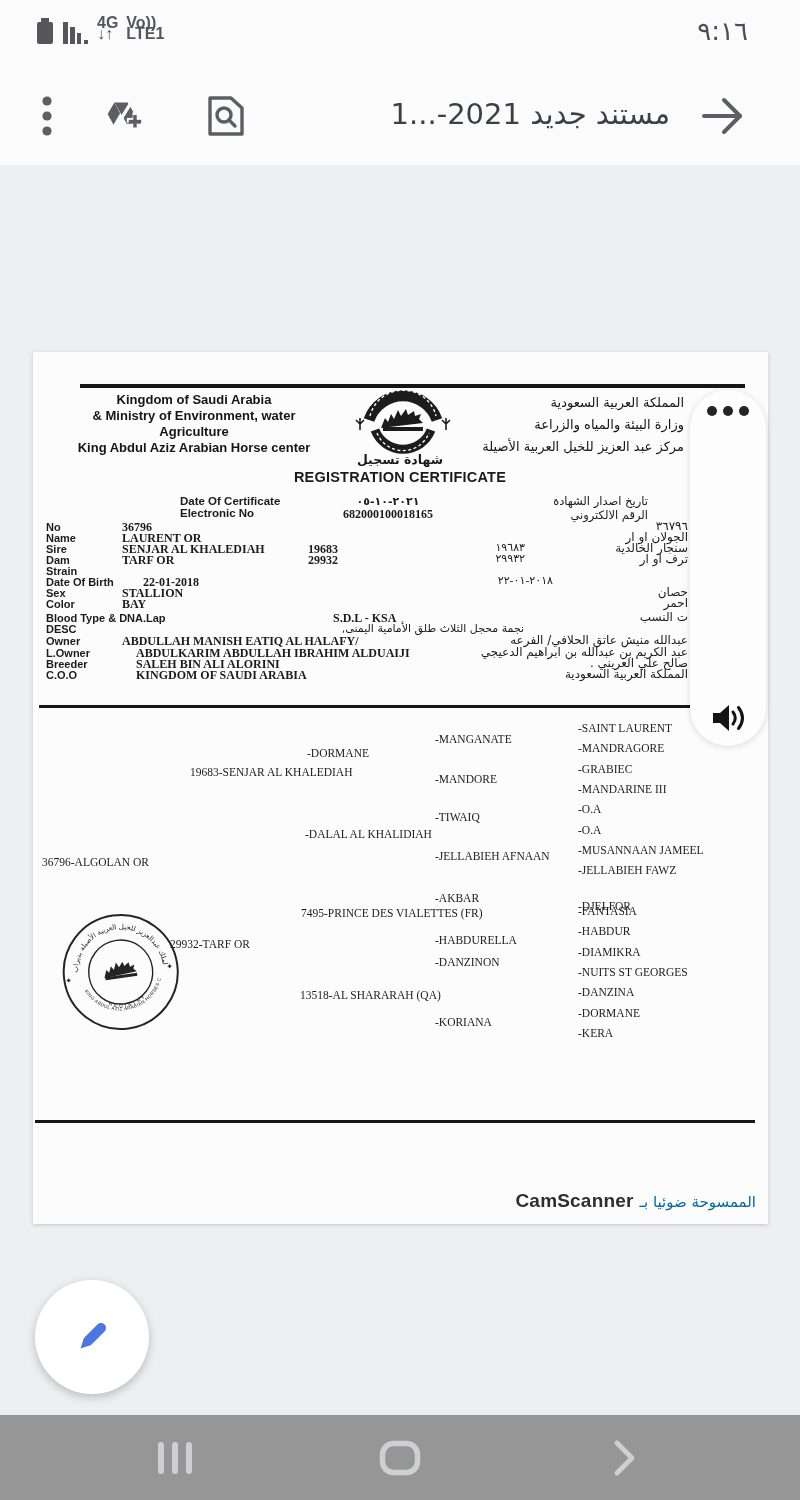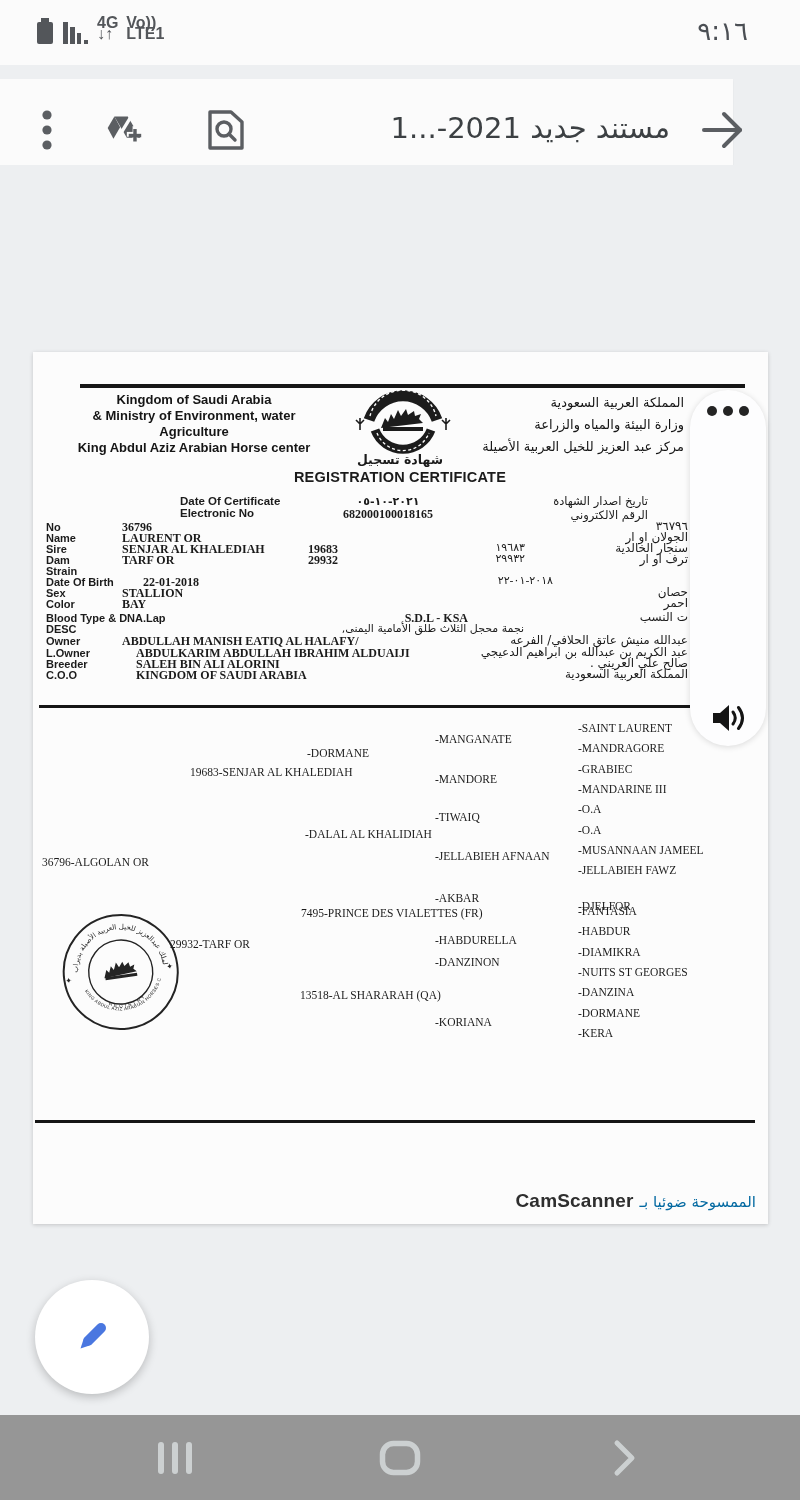--- a/index.html
+++ b/index.html
@@ -5,21 +5,21 @@
   html,body{margin:0;padding:0;background:#dfe1e3;}
   #screen{position:relative;width:800px;height:1500px;background:#edeff1;overflow:hidden;
           font-family:"Liberation Sans",sans-serif;-webkit-font-smoothing:antialiased;}
   .abs{position:absolute;}
   
   #statusbar{left:0;top:0;width:800px;height:65px;background:#fbfbfb;}
   .sb-cluster{left:36px;top:17px;display:flex;align-items:flex-start;gap:8px;color:#53565a;}
   .sb-stack{font-size:16px;font-weight:bold;line-height:11px;letter-spacing:0;}
   #sb-time{right:52px;top:16px;font-family:"DejaVu Sans",sans-serif;font-size:26px;color:#4b4f54;}
   
-  #toolbar{left:0;top:79px;width:733px;height:100px;background:#fbfbfb;box-shadow:0 1px 2px rgba(0,0,0,.05);}
+  #toolbar{left:0;top:65px;width:800px;height:100px;background:#fbfbfb;box-shadow:0 1px 2px rgba(0,0,0,.05);}
   .tb-icon{top:28px;width:46px;height:46px;display:flex;align-items:center;justify-content:center;cursor:pointer;}
   #tb-title{left:250px;top:24px;width:420px;height:50px;line-height:50px;text-align:right;direction:rtl;
             font-family:"DejaVu Sans","Liberation Sans",sans-serif;font-size:29px;color:#3c4043;
             white-space:nowrap;overflow:hidden;}
   
   #content{left:0;top:165px;width:800px;height:1250px;background:#edeff1;}
   #page{position:absolute;left:33px;top:187px;width:735px;height:872px;background:#fcfcfc;
         box-shadow:0 1px 4px rgba(0,0,0,.18);color:#1b1b1b;}
   .rule{position:absolute;background:#161616;}
   .hdr-en{left:28px;top:40px;width:266px;text-align:center;font-size:13px;font-weight:bold;line-height:16px;color:#151515;}
@@ -30,21 +30,21 @@
   .cert-en{left:237px;top:117px;width:260px;text-align:center;font-size:14.5px;font-weight:bold;letter-spacing:.2px;}
   
   .ml{position:absolute;left:147px;font-size:11.5px;font-weight:bold;white-space:nowrap;}
   .mv{position:absolute;left:295px;width:120px;text-align:center;font-family:"Liberation Serif",serif;font-weight:bold;font-size:12px;white-space:nowrap;}
   .mar{position:absolute;right:120px;direction:rtl;font-family:"DejaVu Sans",sans-serif;font-size:11.5px;white-space:nowrap;}
   .dl{position:absolute;left:13px;font-size:11px;font-weight:bold;white-space:nowrap;}
   .dv{position:absolute;left:89px;font-family:"Liberation Serif",serif;font-weight:bold;font-size:12px;white-space:nowrap;}
   .dn{position:absolute;left:275px;font-family:"Liberation Serif",serif;font-weight:bold;font-size:12px;}
   .dan{position:absolute;left:400px;width:92px;text-align:right;font-family:"DejaVu Sans",sans-serif;font-size:11px;}
   .dar{position:absolute;right:80px;direction:rtl;font-family:"DejaVu Sans",sans-serif;font-size:12px;white-space:nowrap;}
-  .dc{position:absolute;left:300px;width:135px;text-align:right;font-family:"Liberation Serif",serif;font-weight:bold;font-size:12px;}
+  .dc{position:absolute;left:300px;width:135px;text-align:left;font-family:"Liberation Serif",serif;font-weight:bold;font-size:12px;}
   .ddesc{position:absolute;left:260px;width:280px;text-align:center;direction:rtl;font-family:"DejaVu Sans",sans-serif;font-size:11px;}
   
   .ped{position:absolute;font-family:"Liberation Serif",serif;font-size:11.5px;white-space:nowrap;color:#1b1b1b;}
   
   #cs-footer{position:absolute;right:12px;top:838px;direction:rtl;display:flex;align-items:baseline;gap:6px;}
   #cs-footer .ar{font-family:"DejaVu Sans",sans-serif;font-size:15px;color:#0369a1;}
   #cs-footer .brand{direction:ltr;font-size:19px;font-weight:bold;color:#2e2e2e;letter-spacing:.2px;}
   
   #pill{left:690px;top:390px;width:76px;height:356px;background:#fdfdfe;border-radius:38px;
         box-shadow:0 1px 6px rgba(0,0,0,.14);}

